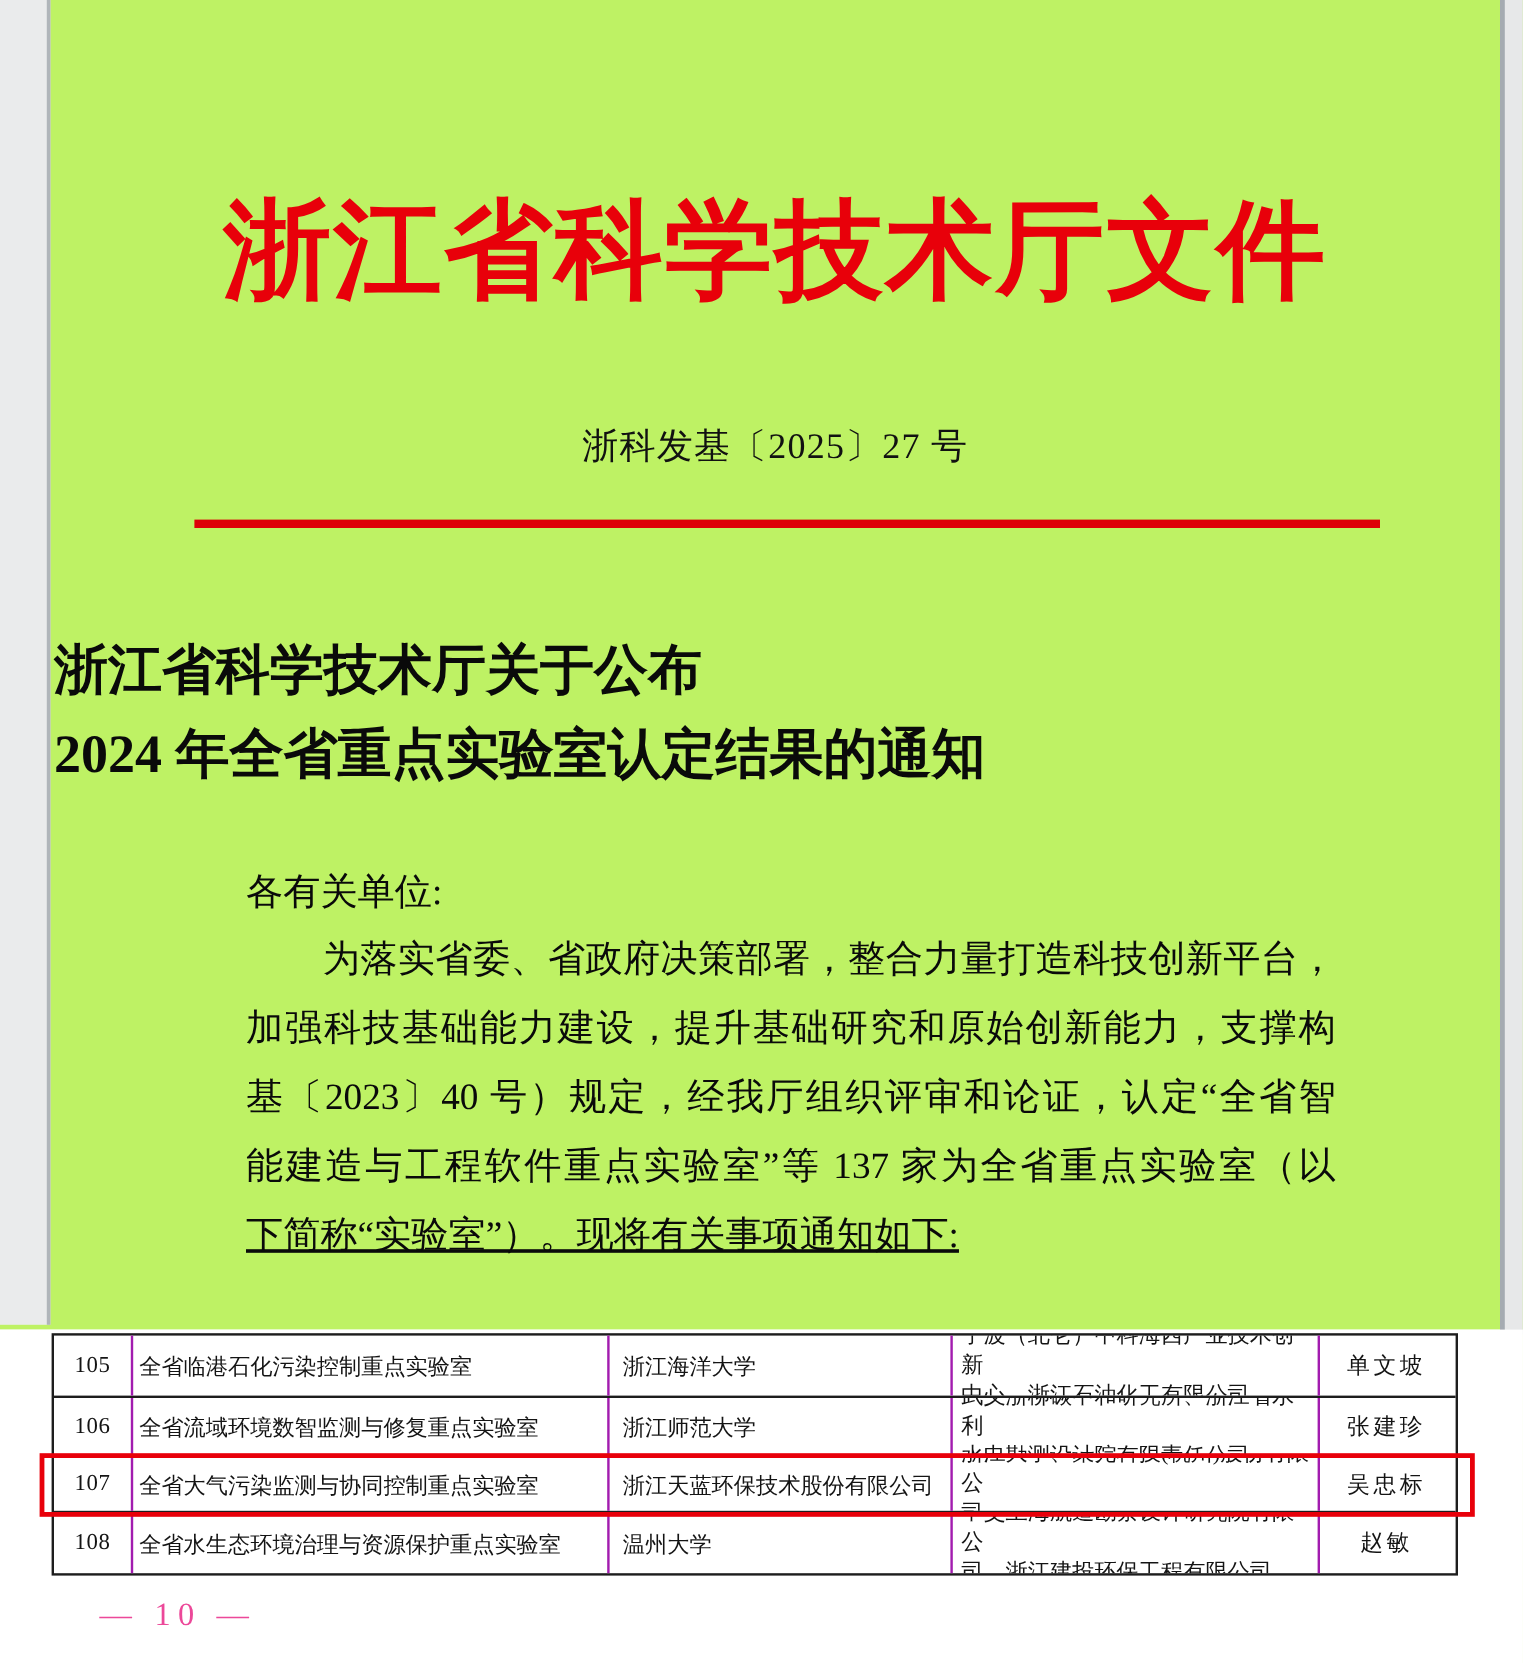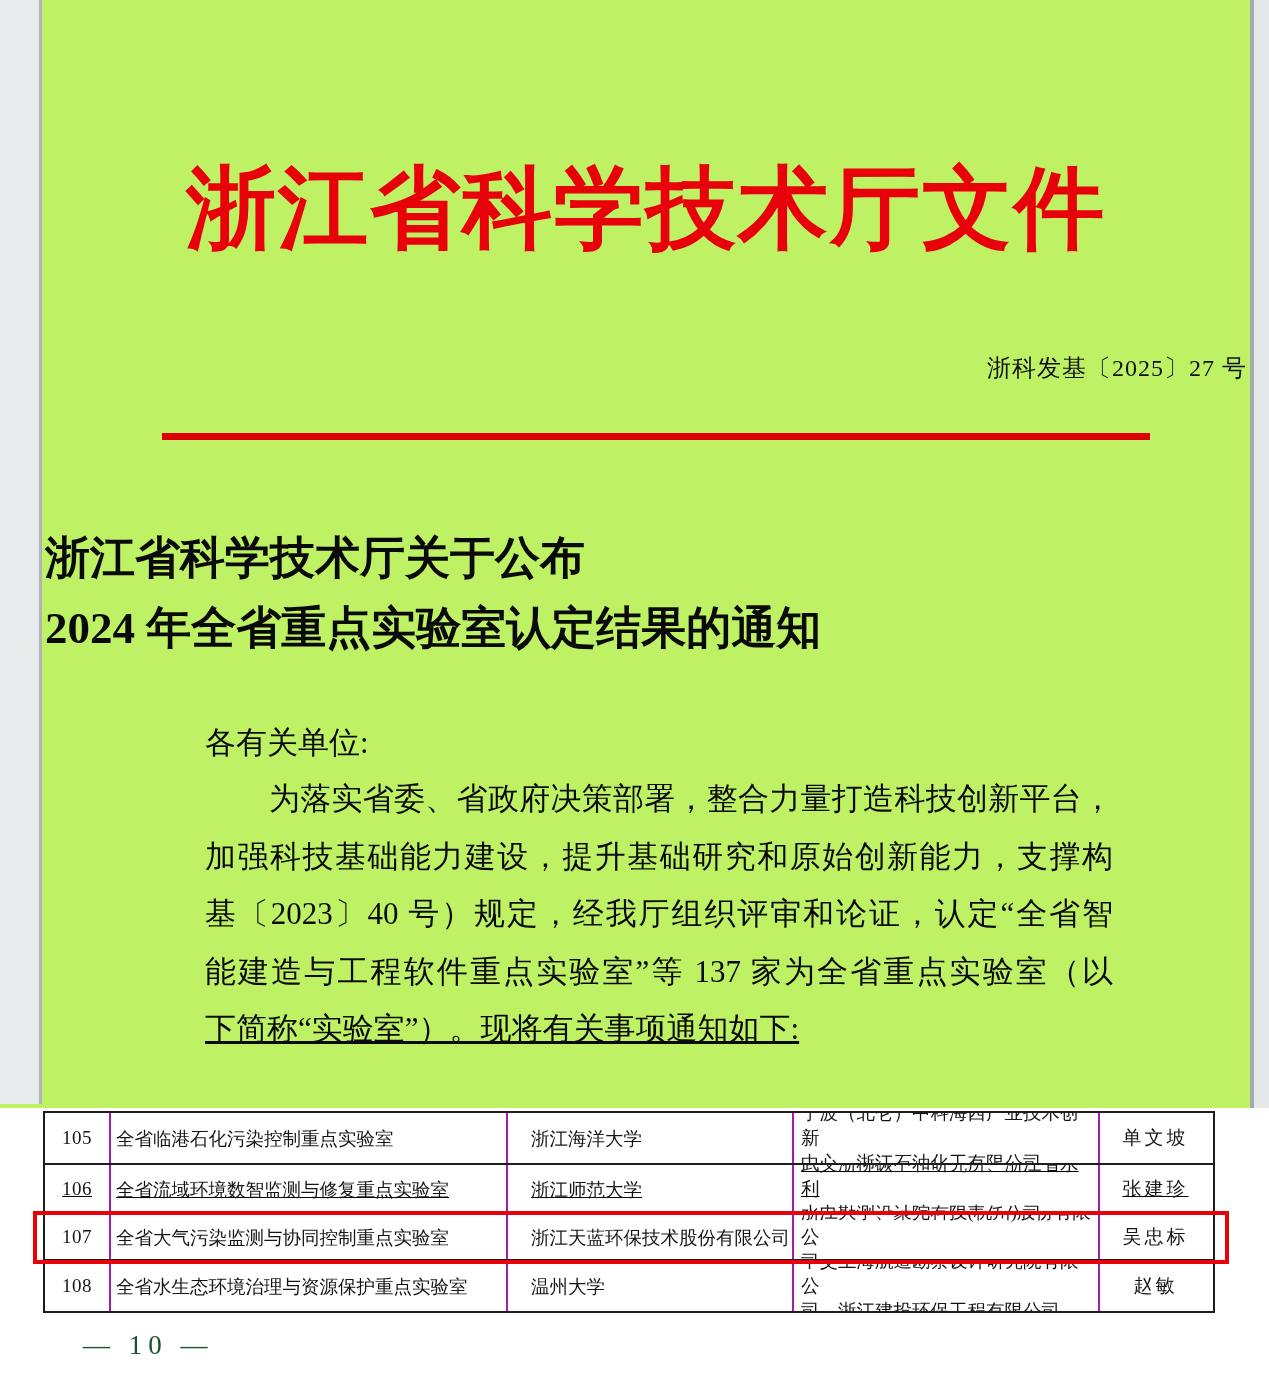--- a/index.html
+++ b/index.html
@@ -35,22 +35,22 @@
     position: absolute; left: 45px; top: 148px; width: 1202px;
     text-align: center;
     font-size: 90px;
     font-weight: 900;
     letter-spacing: 2px;
     color: #e8000a;
     white-space: nowrap;
   }
   .doc-number {
     position: absolute; left: 45px; top: 352px; width: 1202px;
-    text-align: right;
-    font-size: 24px;
+    text-align: center;
+    font-size: 30px;
     color: #111;
     letter-spacing: 1px;
   }
   .red-rule {
     position: absolute; left: 162px; top: 433px;
     width: 988px; height: 7px;
     background: #dd0008;
   }
   .notice-title { 
     position: absolute; left: 45px; width: 1202px;
@@ -94,47 +94,47 @@
     border: 2px solid #1d1d1d;
     background: #fff;
   }
   .t-row {
     display: grid;
     grid-template-columns: 66px 397px 286px 306px 111px;
     border-bottom: 2px solid #1d1d1d;
   }
   .t-row:last-child { border-bottom: none; }
   .t-row.r105 { height: 52px; }
-  .t-row.r106 { height: 50px; text-decoration: underline; }
+  .t-row.r106 { height: 50px; }
   .t-row.r107 { height: 46px; }
   .t-row.r108 { height: 50px; }
   .t-cell {
     display: flex;
     align-items: center;
     border-right: 2px solid #a21caf;
     font-size: 18.5px;
     color: #141414;
     overflow: hidden;
   }
   .t-cell:last-child { border-right: none; }
   .t-cell.num { justify-content: center; font-size: 19px; letter-spacing: 0.5px; }
   .t-cell.lab { padding-left: 5px; }
-  .t-cell.inst { padding-left: 23px; }
+  .t-cell.inst { padding-left: 11px; }
   .t-cell.partners { padding-left: 7px; padding-right: 2px; white-space: pre-line; line-height: 25px; }
   .t-cell.director { justify-content: center; letter-spacing: 3px; font-size: 19px; }
   .highlight-box {
     position: absolute; left: 33px; top: 103px;
     width: 1196px; height: 53px;
     border: 4px solid #e8000a;
     pointer-events: none;
   }
   .page-number {
     position: absolute; left: 83px; top: 222px;
     font-size: 27px;
-    color: #14532d;
+    color: #ec4899;
     letter-spacing: 6px;
     white-space: nowrap;
   }
 </style>
 </head>
 <body>
 
 <div class="doc-section">
   <div class="margin-strip-left"></div>
   <div class="margin-strip-right"></div>

